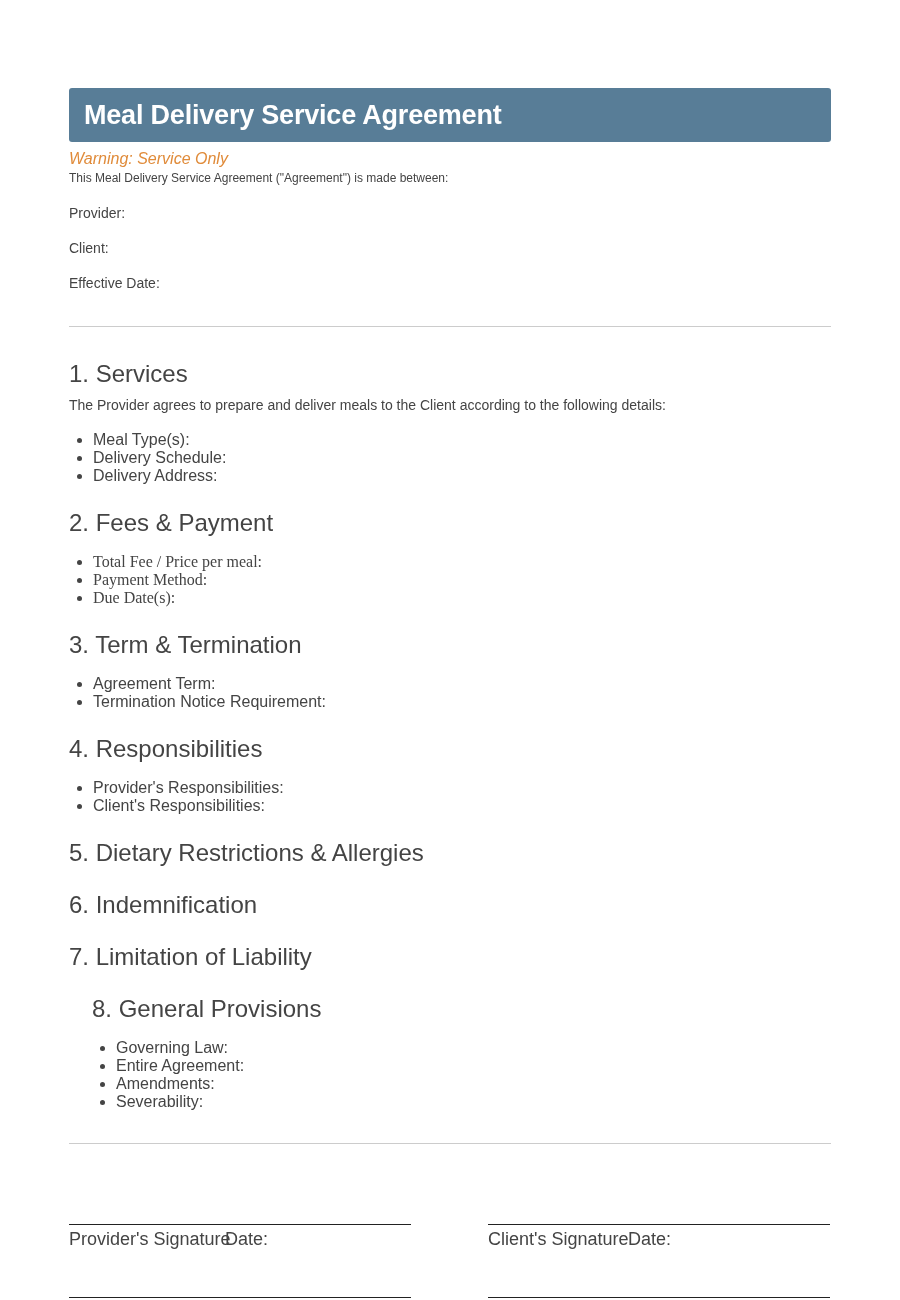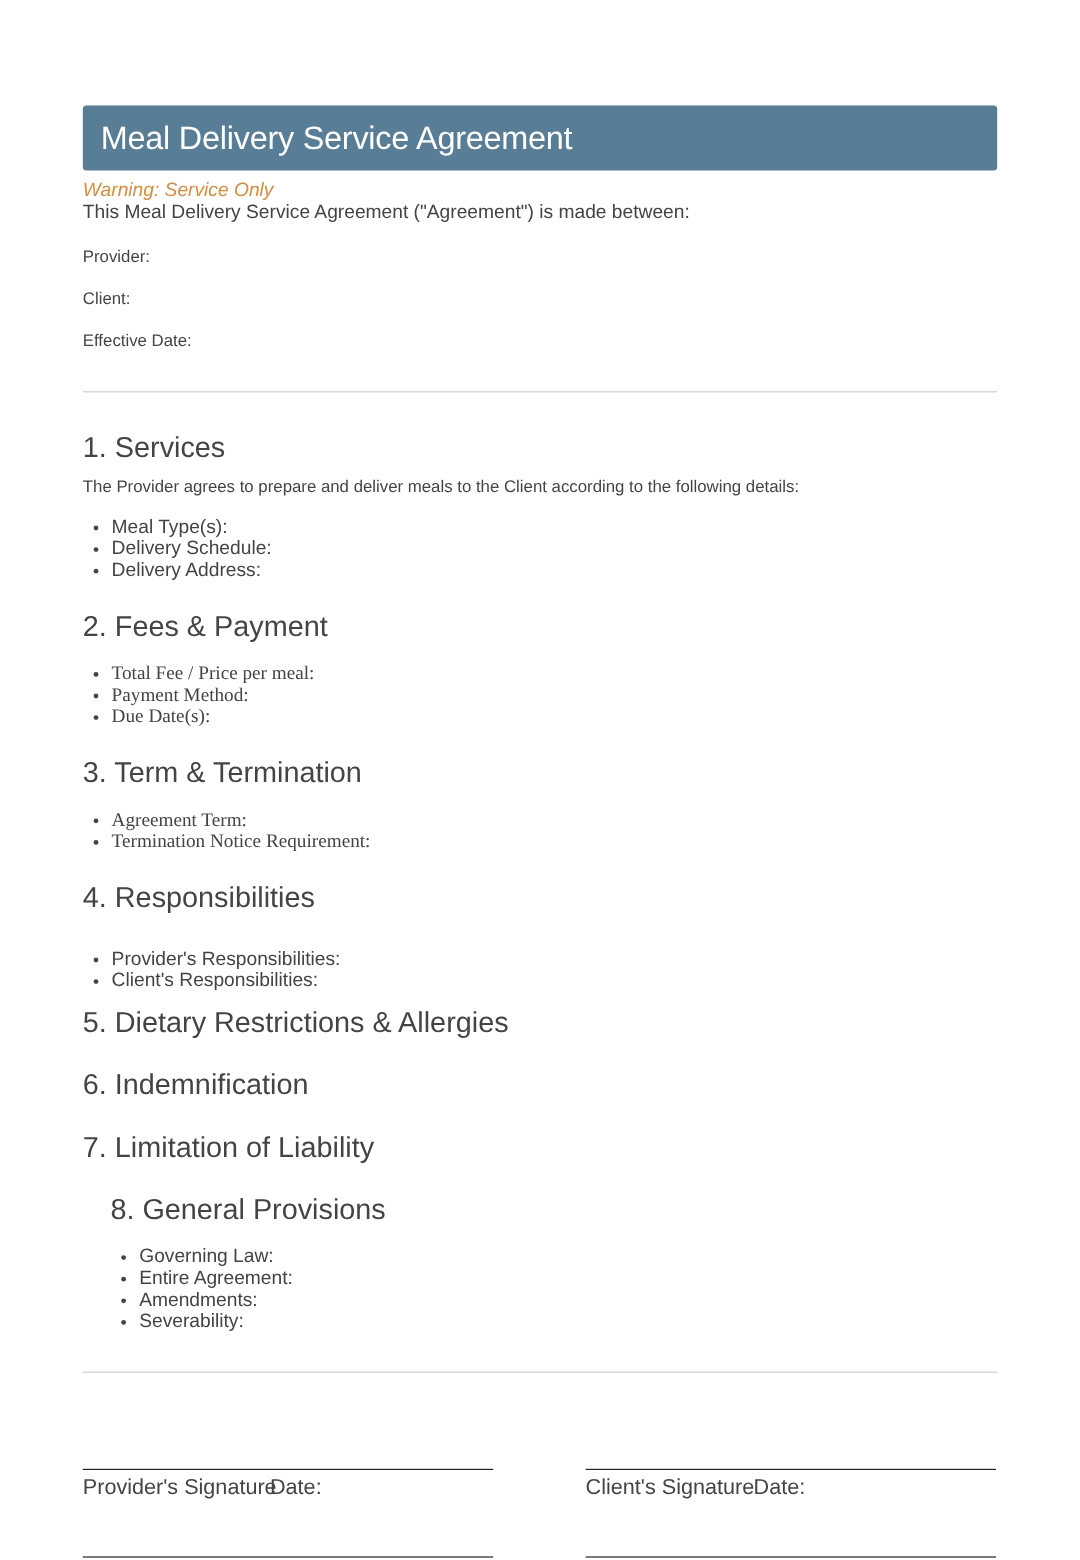--- a/index.html
+++ b/index.html
@@ -6,26 +6,26 @@
     body {
       width: 900px; height: 1300px; position: relative; overflow: hidden;
       font-family: "Liberation Sans", sans-serif; color: #444444;
     }
     .page { position: absolute; left: 69px; top: 88px; width: 762px; }
     .header {
       background: #587d97; height: 54px; border-radius: 3px;
       display: flex; align-items: center; padding-left: 15px; box-sizing: border-box;
     }
     .header h1 {
-      margin: 0; color: #ffffff; font-weight: normal; font-size: 27px; letter-spacing: -0.2px;
+      margin: 0; color: #ffffff; font-weight: bold; font-size: 27px; letter-spacing: -0.2px;
     }
     .warning {
       color: #e08b3a; font-style: italic; font-size: 16px; margin-top: 8px; line-height: 18px;
     }
-    .intro { font-size: 16px; line-height: 18px; margin-top: 1px; }
+    .intro { font-size: 12px; line-height: 18px; margin-top: 1px; }
     .party { font-size: 14px; font-weight: normal; margin-top: 17px; line-height: 18px; }
     .party + .party { margin-top: 17px; }
     hr.sep { border: none; border-top: 1px solid #cccccc; margin: 0; }
     .sec-title { font-size: 24px; font-weight: normal; margin: 0; line-height: 28px; }
     .sec-text { font-size: 14px; line-height: 18px; margin: 8px 0 0 0; }
     ul.items { margin: 0; padding-left: 24px; font-size: 16px; line-height: 18px; }
     ul.items li { list-style: disc; }
     .abs { position: absolute; left: 0; }
     .sig-line { position: absolute; border-top: 1px solid #222222; width: 342px; }
     .sig-label { position: absolute; font-size: 18px; line-height: 16px; }
@@ -59,29 +59,29 @@
     <h2 class="sec-title">2. Fees &amp; Payment</h2>
     <ul class="items" style="margin-top:16px;font-family:Liberation Serif, serif;">
       <li>Total Fee / Price per meal:</li>
       <li>Payment Method:</li>
       <li>Due Date(s):</li>
     </ul>
   </div>
 
   <div class="abs" style="top:543px; width:762px;">
     <h2 class="sec-title">3. Term &amp; Termination</h2>
-    <ul class="items" style="margin-top:16px;font-family:Liberation Serif, serif;">
+    <ul class="items" style="margin-top:16px;">
       <li>Agreement Term:</li>
       <li>Termination Notice Requirement:</li>
     </ul>
   </div>
 
   <div class="abs" style="top:647px; width:762px;">
     <h2 class="sec-title">4. Responsibilities</h2>
-    <ul class="items" style="margin-top:28px;">
+    <ul class="items" style="margin-top:16px;">
       <li>Provider's Responsibilities:</li>
       <li>Client's Responsibilities:</li>
     </ul>
   </div>
 
   <h2 class="sec-title abs" style="top:751px;">5. Dietary Restrictions &amp; Allergies</h2>
   <h2 class="sec-title abs" style="top:803px;">6. Indemnification</h2>
   <h2 class="sec-title abs" style="top:855px;">7. Limitation of Liability</h2>
 
   <div class="abs" style="top:907px; width:762px;margin-left:23px;">

